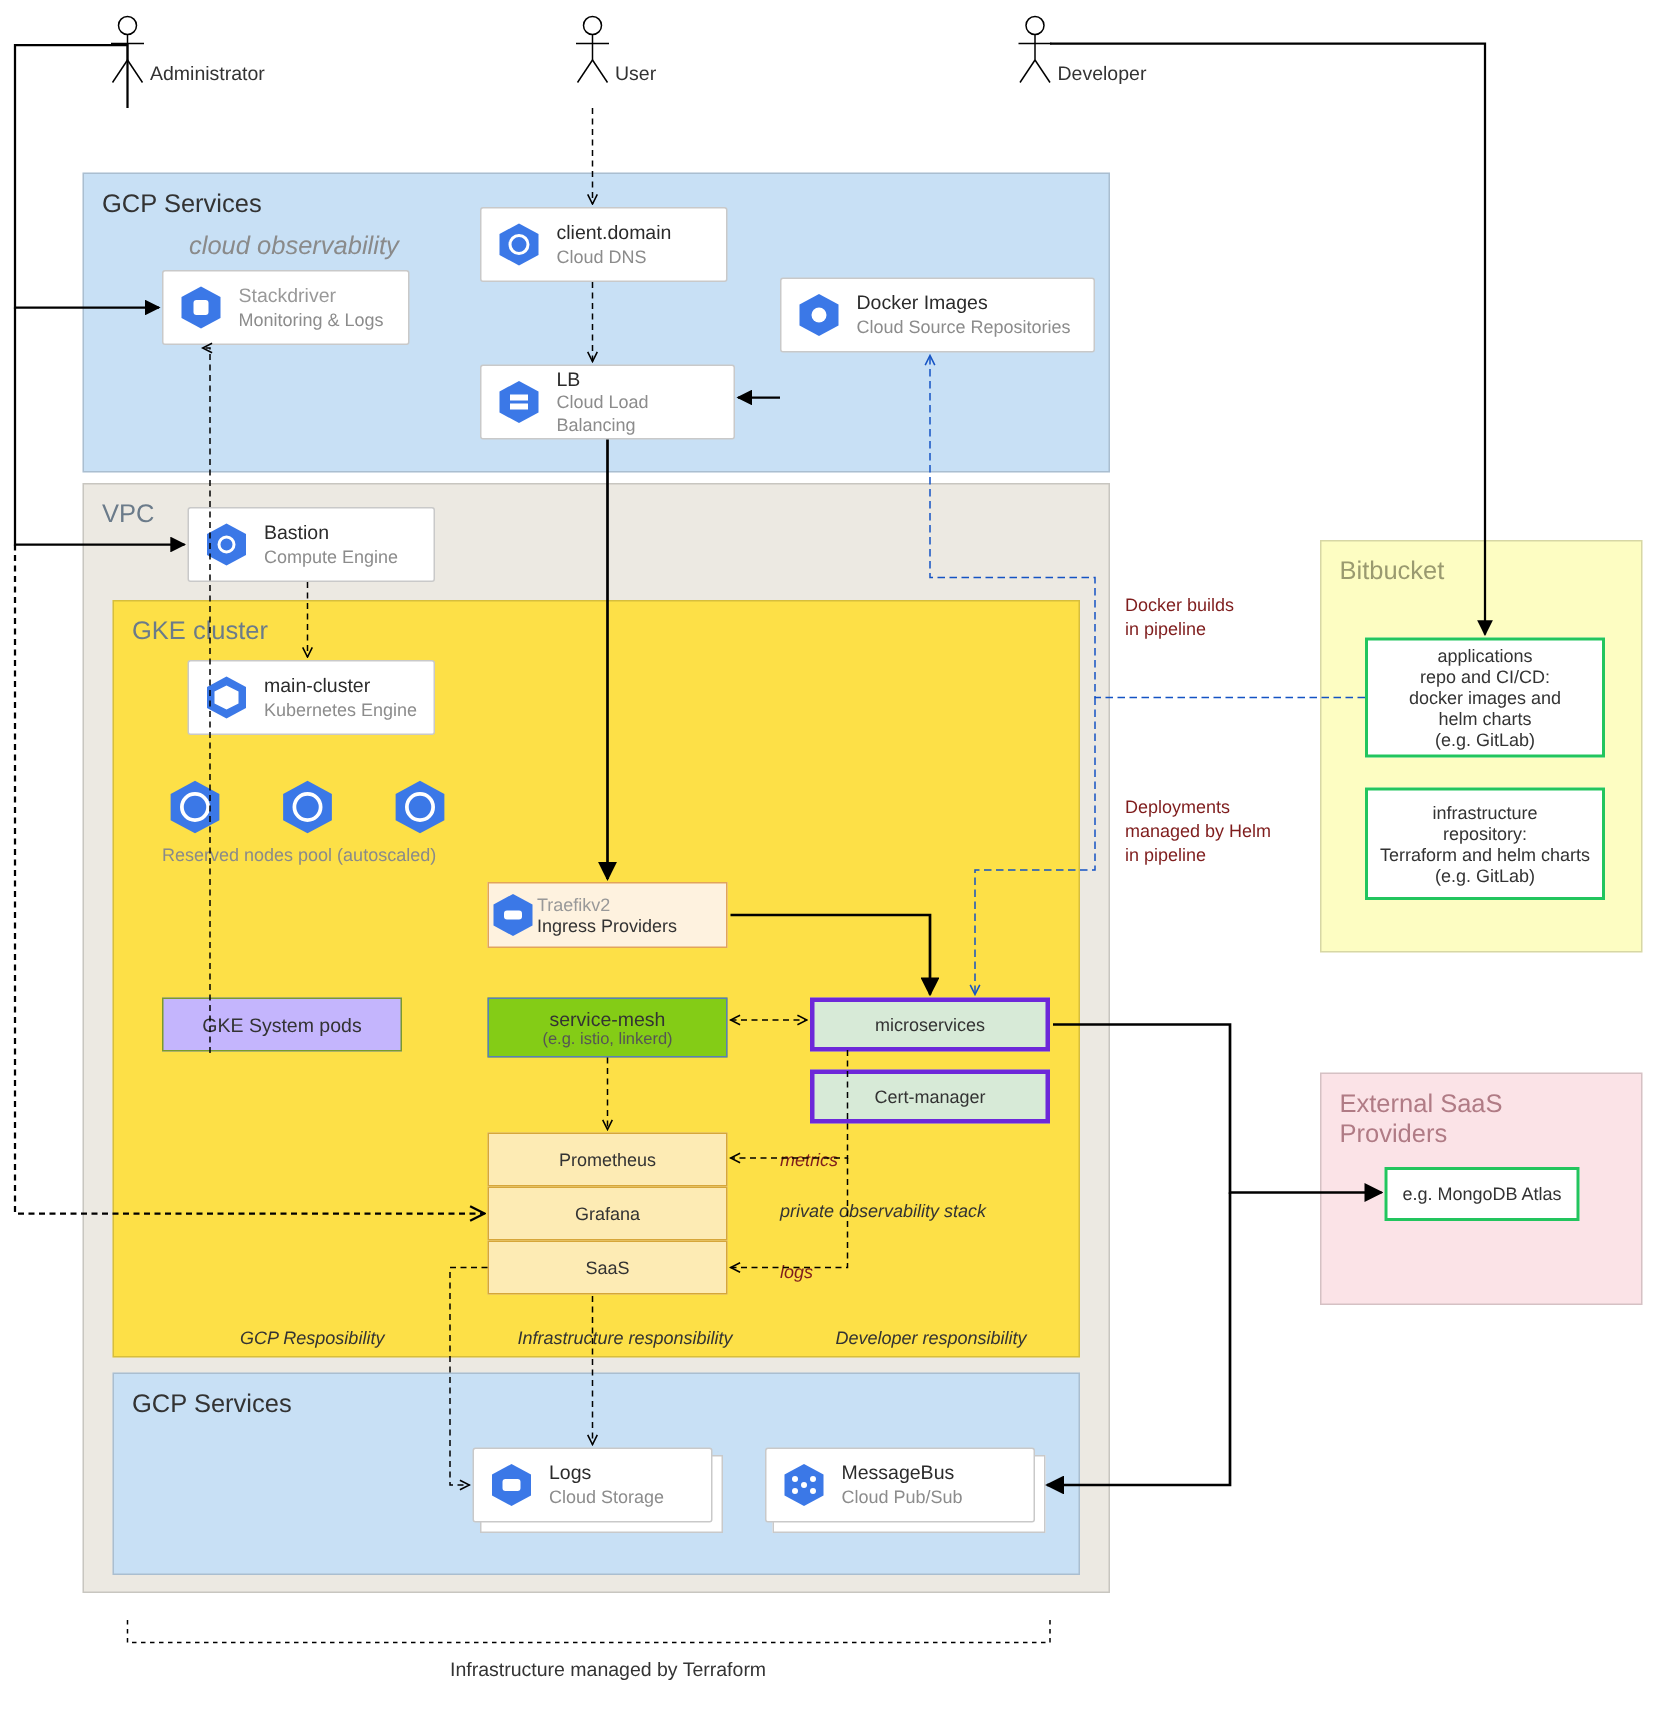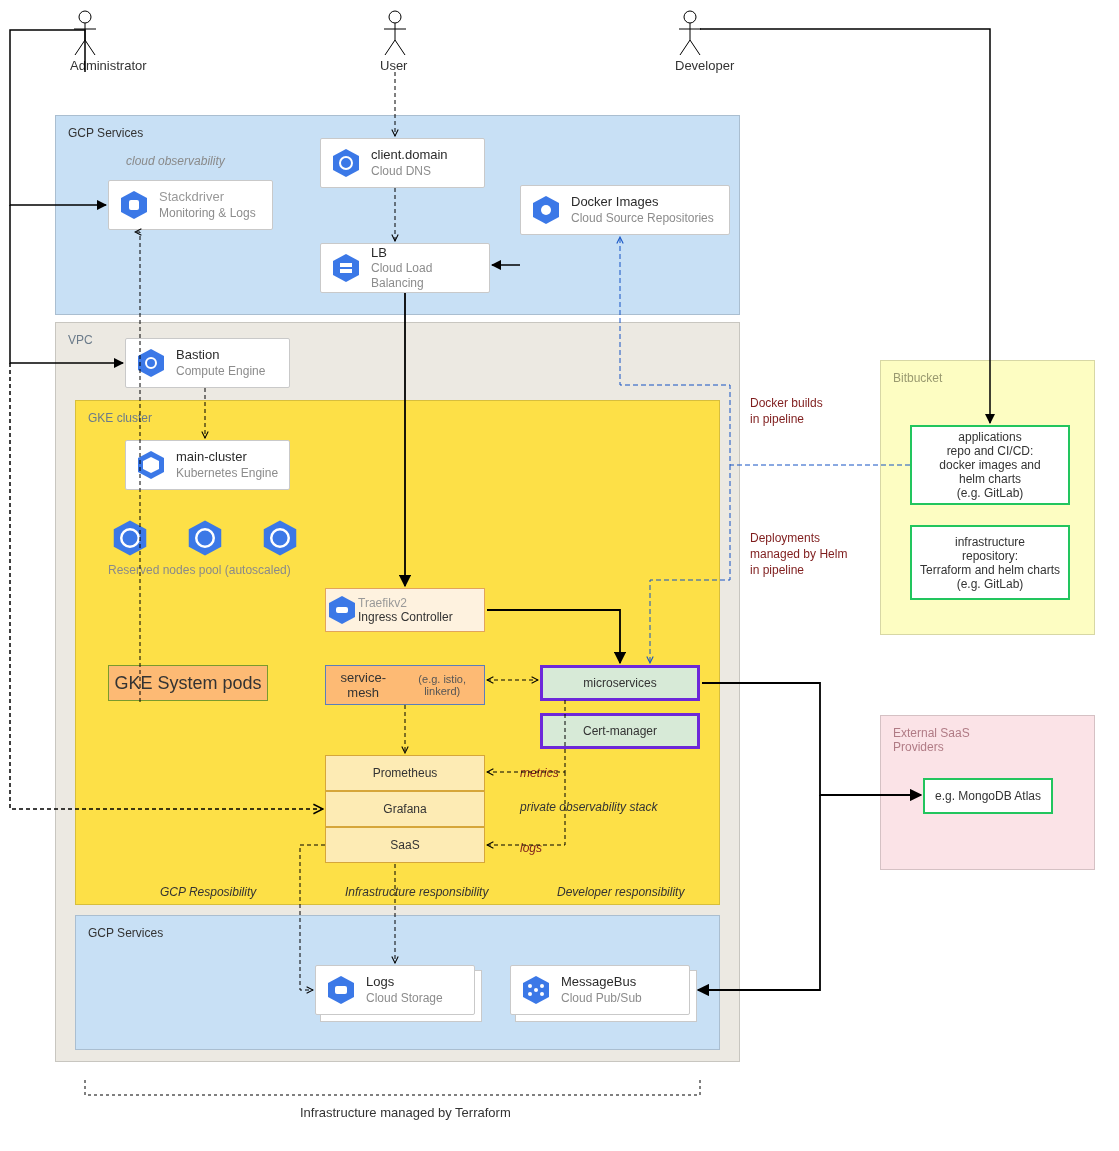--- a/index.html
+++ b/index.html
@@ -1,34 +1,34 @@
 <!DOCTYPE html>
 <html><head>
 <meta charset="utf-8">
 <style>
   html,body{margin:0;padding:0;background:#fff;font-family:Arial,Helvetica,sans-serif;font-size:12px;color:#333}
   .canvas{position:relative;width:1119px;height:1151px}
   .box{position:absolute;box-sizing:border-box}
   .container{border:1px solid rgba(0,0,0,0.15)}
-  .title{position:absolute;left:12px;top:10px;font-size:12px;color:#6b7b8a}
+  .title{position:absolute;left:12px;top:10px;font-size:17px;color:#6b7b8a}
   .subtitle{font-style:italic;color:#8a8a8a}
   .node{background:#fff;border:1px solid #c9c9c9;border-radius:2px;display:flex;align-items:center}
   .node .hex{width:34px;height:34px;margin:6px 8px 6px 8px;flex:0 0 34px;display:flex;align-items:center;justify-content:center}
   .hex svg{display:block}
   .node .txt{padding:4px 10px 4px 0;line-height:1.25}
   .node .nt{font-size:13px;color:#2b2b2b}
   .node .ns{font-size:12px;color:#8c8c8c}
   .plain{background:#fff;border:2px solid #22c55e;text-align:center;display:flex;align-items:center;justify-content:center;padding:4px}
   .obs{background:#fdebb4;border:1px solid #d6a63a;text-align:center;display:flex;align-items:center;justify-content:center}
-  .svc{background:#fdba74;border:1px solid #5b7dbb;text-align:center;display:flex;flex-direction:row;align-items:center;justify-content:center}
+  .svc{background:#84cc16;border:1px solid #5b7dbb;text-align:center;display:flex;flex-direction:column;align-items:center;justify-content:center}
   .ms{background:#d7ead7;border:3px solid #6d28d9;text-align:center;display:flex;align-items:center;justify-content:center}
-  .sys{background:#fdba74;border:1px solid #7a9a2d;text-align:center;display:flex;align-items:center;justify-content:center;font-size:18px}
+  .sys{background:#c4b5fd;border:1px solid #7a9a2d;text-align:center;display:flex;align-items:center;justify-content:center;font-size:13px}
   .ingress{background:#fef2df;border:1px solid #e2a45b;display:flex;align-items:center}
   .ingress .txt .nt{color:#999}
-  .actor{position:absolute;display:flex;flex-direction:column;align-items:flex-start}
+  .actor{position:absolute;display:flex;align-items:flex-end}
   .actor svg{display:block}
   .actor span{margin-top:2px;font-size:13px}
   svg.wires{position:absolute;left:0;top:0;pointer-events:none}
   .shadow{position:absolute;background:#fff;border:1px solid #c9c9c9}
   .edgeLabel{position:absolute;font-size:12px;color:#7f1d1d;line-height:1.35}
   .ital{font-style:italic}
 </style>
 </head>
 <body>
 
@@ -173,21 +173,21 @@
 
   <div class="box ingress" style="left:325px;top:588px;width:160px;height:44px">
     <span class="hex">
         <svg width="32" height="32" viewBox="0 0 32 32">
           <polygon points="16,2 29,9 29,23 16,30 3,23 3,9" fill="#3b78e7"></polygon>
           <rect x="10" y="13" width="12" height="6" rx="2" fill="#fff"></rect>
         </svg>
       </span>
     <span class="txt">
         <div class="nt">Traefikv2</div>
-        <div class="ns">Ingress Controller</div>
+        <div class="ns">Ingress Providers</div>
       </span>
   </div>
 
   <div class="box sys" style="left:108px;top:665px;width:160px;height:36px">
     <span>GKE System pods</span>
   </div>
 
   <div class="box svc" style="left:325px;top:665px;width:160px;height:40px">
     <div style="font-size:13px">service-mesh</div>
     <div style="font-size:11px;color:#555">(e.g. istio, linkerd)</div>

